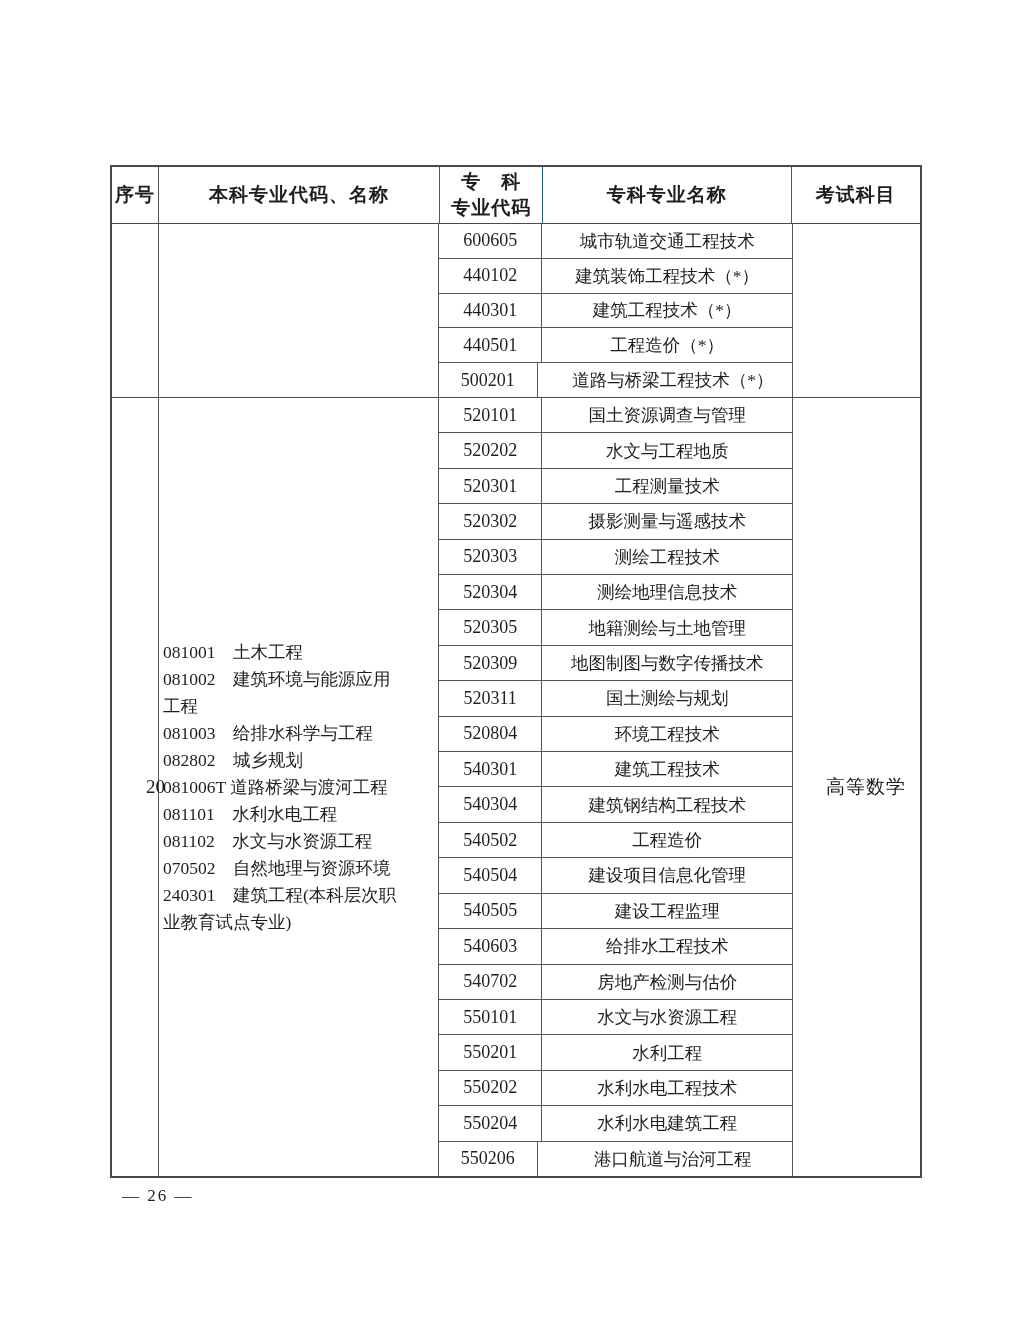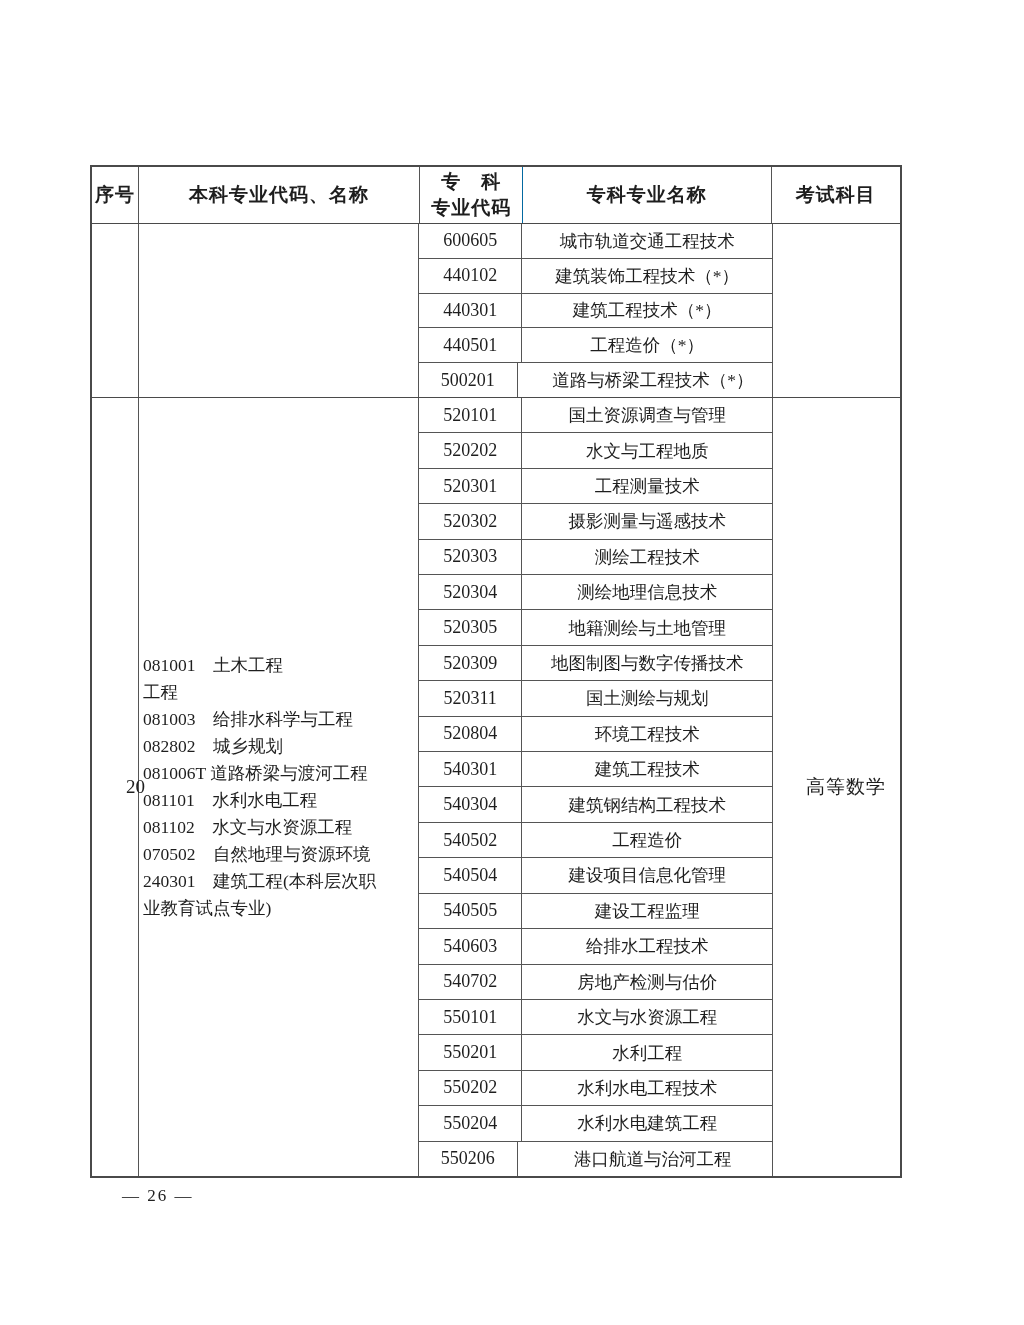--- a/index.html
+++ b/index.html
@@ -3,21 +3,21 @@
 <meta charset="utf-8">
 <style>
   html,body{margin:0;padding:0;}
   body{
     width:1024px;height:1325px;position:relative;background:#ffffff;
     font-family:"Liberation Serif","DejaVu Serif",serif;
     color:#1e1e1e;
     -webkit-font-smoothing:antialiased;
   }
   .doc-table{
-    position:absolute;left:90px;top:165px;width:812px;
+    position:absolute;left:110px;top:165px;width:812px;
     border:2px solid #4a4a4a;
     box-sizing:border-box;
     background:#fff;
   }
   .hrow{display:flex;height:56px;border-bottom:1px solid #4a4a4a;}
   .hcell{
     display:flex;flex-direction:column;align-items:center;justify-content:center;
     font-weight:bold;font-size:19px;letter-spacing:1px;
     box-sizing:border-box;
   }
@@ -107,20 +107,21 @@
           <div class="mname">道路与桥梁工程技术（*）</div>
         </div>
       </div>
     <div class="col-exam"></div>
   </div>
 
   <div class="section s2">
     <div class="col-seq">20</div>
     <div class="col-ug" id="ug-1">
         <div class="ug-line">081001　土木工程</div>
+        <div class="ug-line">081002　建筑环境与能源应用</div>
         <div class="ug-line">工程</div>
         <div class="ug-line">081003　给排水科学与工程</div>
         <div class="ug-line">082802　城乡规划</div>
         <div class="ug-line">081006T 道路桥梁与渡河工程</div>
         <div class="ug-line">081101　水利水电工程</div>
         <div class="ug-line">081102　水文与水资源工程</div>
         <div class="ug-line">070502　自然地理与资源环境</div>
         <div class="ug-line">240301　建筑工程(本科层次职</div>
         <div class="ug-line">业教育试点专业)</div>
       </div>

